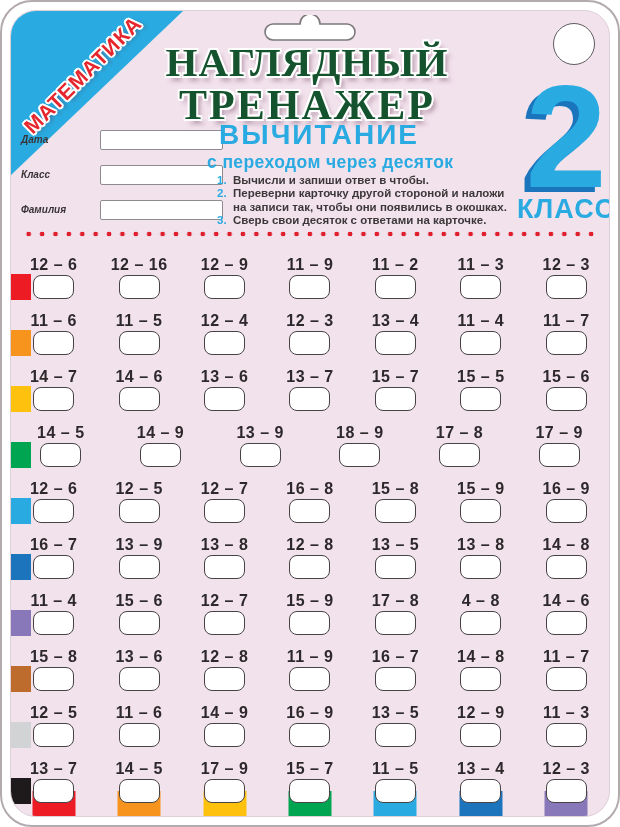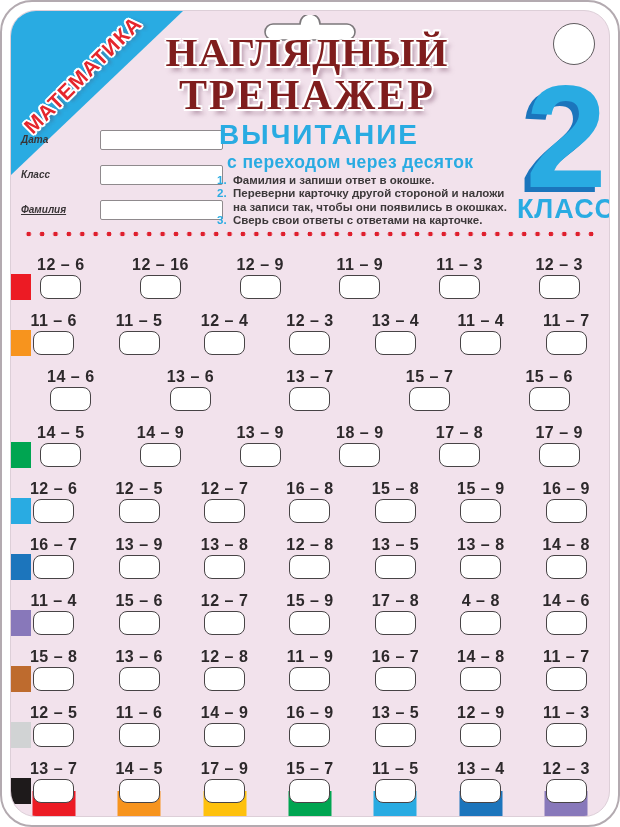--- a/index.html
+++ b/index.html
@@ -18,39 +18,39 @@
             text-shadow:-2px 0 0 #fff,2px 0 0 #fff,0 -2px 0 #fff,0 2px 0 #fff,
                         -1.4px -1.4px 0 #fff,1.4px -1.4px 0 #fff,-1.4px 1.4px 0 #fff,1.4px 1.4px 0 #fff,
                         3px 4px 4px rgba(90,60,80,.45); }
 
   
   .hang-slot { position:absolute; left:50%; top:4px; transform:translateX(-50%); }
   .hole { position:absolute; left:542px; top:12px; width:42px; height:42px; border-radius:50%;
           background:#fff; border:1.6px solid #5f5b5e; }
 
   
-  .title { position:absolute; left:150px; top:20px; width:292px; text-align:center;
-           font-family:"Liberation Serif", serif; font-weight:bold; color:#7f1d1d; }
+  .title { position:absolute; left:150px; top:30px; width:292px; text-align:center;
+           font-family:"Liberation Serif", serif; font-weight:bold; color:#14532d; }
   .title .l1 { font-size:41px; line-height:1.04; letter-spacing:1px; }
   .title .l2 { font-size:42px; line-height:1.0; letter-spacing:2px; }
   .title div { text-shadow:-2px 0 0 #fff,2px 0 0 #fff,0 -2px 0 #fff,0 2px 0 #fff,
                -1.6px -1.6px 0 #fff,1.6px -1.6px 0 #fff,-1.6px 1.6px 0 #fff,1.6px 1.6px 0 #fff,
                4px 5px 4px rgba(140,100,125,.55); }
 
   
   .field-label { position:absolute; left:10px; font-weight:bold; font-style:italic;
                  font-size:10px; color:#393436; line-height:20px; }
   .field-box { position:absolute; left:89px; width:123px; height:20px; background:#fff;
                border:1.4px solid #8f8a8d; border-radius:2px; }
-  .f1 { top:119px; } .f2 { top:154px; } .f3 { top:189px;text-decoration:underline; }
+  .f1 { top:119px; } .f2 { top:154px; } .f3 { top:189px; }
 
   
   .heading  { position:absolute; left:208px; top:108px; font-weight:bold; font-size:28px;
               letter-spacing:2px; color:#29ABE2; }
-  .subtitle { position:absolute; left:216px; top:141px; font-weight:bold; font-size:17.5px;
+  .subtitle { position:absolute; left:196px; top:141px; font-weight:bold; font-size:17.5px;
               letter-spacing:.4px; color:#29ABE2; }
   .instructions { position:absolute; left:206px; top:163px; width:302px; }
   .instr { display:flex; font-size:11.5px; font-weight:bold; color:#3C3839; line-height:13.4px; }
   .instr .num { width:16px; flex:0 0 16px; color:#29ABE2; }
 
   
   .grade-num { position:absolute; left:498px; top:58px; width:114px; text-align:center;
                font-weight:bold; font-size:146px; line-height:135px; color:#29ABE2;
                text-shadow:-6px 5px 0 #1B75BC; }
   .grade-label { position:absolute; left:498px; top:183px; width:114px; text-align:center;
@@ -98,29 +98,29 @@
     <div class="field-box f2"></div>
     <div class="field-label f3">Фамилия</div>
     <div class="field-box f3"></div>
 
     <div class="heading">ВЫЧИТАНИЕ</div>
     <div class="subtitle">с переходом через десяток</div>
 
     <div class="instructions">
       <div class="instr">
         <span class="num">1.</span>
-        <span>Фамилия и запиши ответ в окошке.</span>
+        <span>Вычисли и запиши ответ в чтобы.</span>
       </div>
       <div class="instr">
         <span class="num">2.</span>
         <span>Переверни карточку другой стороной и наложи на записи так, чтобы они появились в окошках.</span>
       </div>
       <div class="instr">
         <span class="num">3.</span>
-        <span>Сверь свои ответы с ответами на карточке.</span>
+        <span>Сверь свои десяток с ответами на карточке.</span>
       </div>
     </div>
 
     <div class="grade-num">2</div>
     <div class="grade-label">КЛАСС</div>
 
     <div class="dots"></div>
 
     <div class="grid">
         <div class="grid-row">
@@ -135,20 +135,24 @@
           </div>
           <div class="cell">
             <div class="plabel">12 – 9</div>
             <div class="abox"></div>
           </div>
           <div class="cell">
             <div class="plabel">11 – 9</div>
             <div class="abox"></div>
           </div>
           <div class="cell">
+            <div class="plabel">11 – 2</div>
+            <div class="abox"></div>
+          </div>
+          <div class="cell">
             <div class="plabel">11 – 3</div>
             <div class="abox"></div>
           </div>
           <div class="cell">
             <div class="plabel">12 – 3</div>
             <div class="abox"></div>
           </div>
         </div>
         <div class="grid-row">
           <div class="cell">
@@ -176,33 +180,42 @@
             <div class="plabel">11 – 4</div>
             <div class="abox"></div>
           </div>
           <div class="cell">
             <div class="plabel">11 – 7</div>
             <div class="abox"></div>
           </div>
         </div>
         <div class="grid-row">
           <div class="cell">
+            <div class="row-tab" style="background: rgb(254, 193, 13);"></div>
+            <div class="plabel">14 – 7</div>
+            <div class="abox"></div>
+          </div>
+          <div class="cell">
             <div class="plabel">14 – 6</div>
             <div class="abox"></div>
           </div>
           <div class="cell">
             <div class="plabel">13 – 6</div>
             <div class="abox"></div>
           </div>
           <div class="cell">
             <div class="plabel">13 – 7</div>
             <div class="abox"></div>
           </div>
           <div class="cell">
             <div class="plabel">15 – 7</div>
+            <div class="abox"></div>
+          </div>
+          <div class="cell">
+            <div class="plabel">15 – 5</div>
             <div class="abox"></div>
           </div>
           <div class="cell">
             <div class="plabel">15 – 6</div>
             <div class="abox"></div>
           </div>
         </div>
         <div class="grid-row">
           <div class="cell">
             <div class="row-tab" style="background: rgb(0, 165, 81);"></div>

